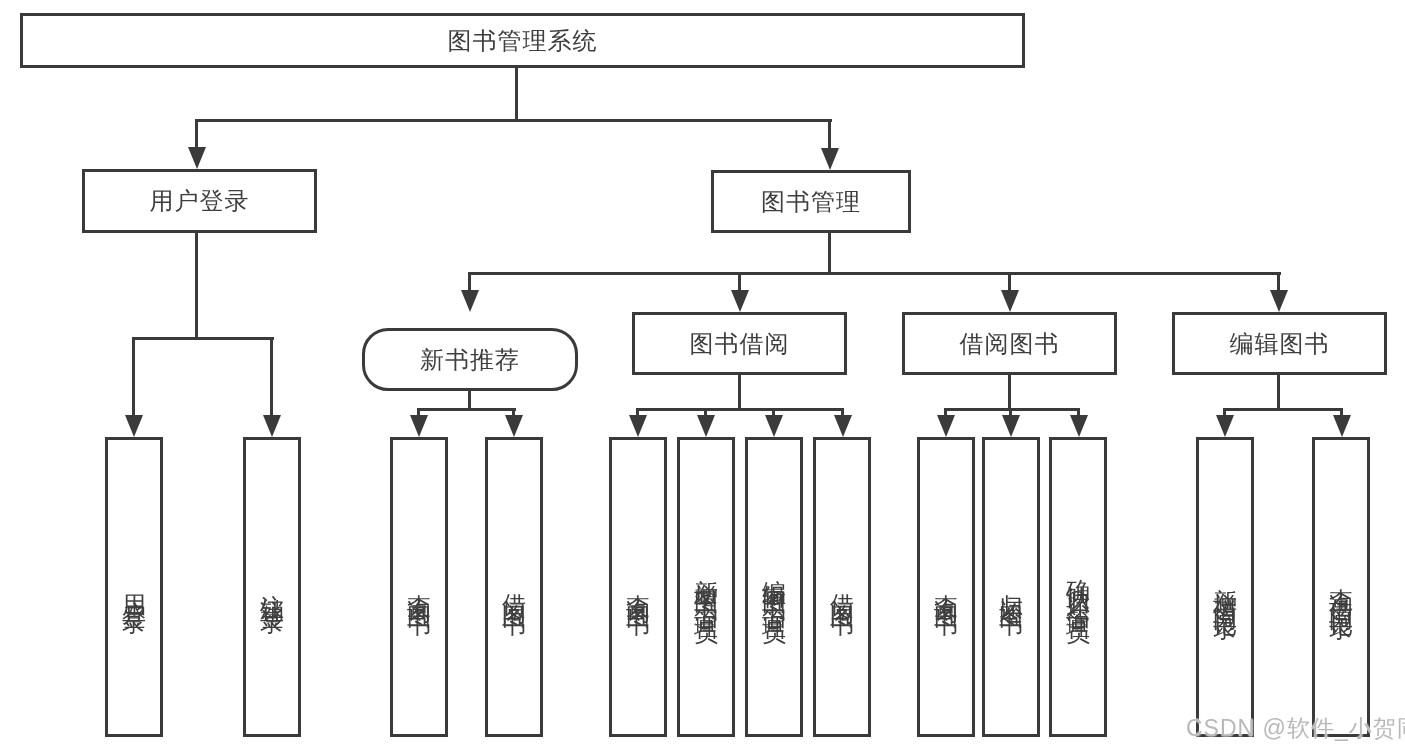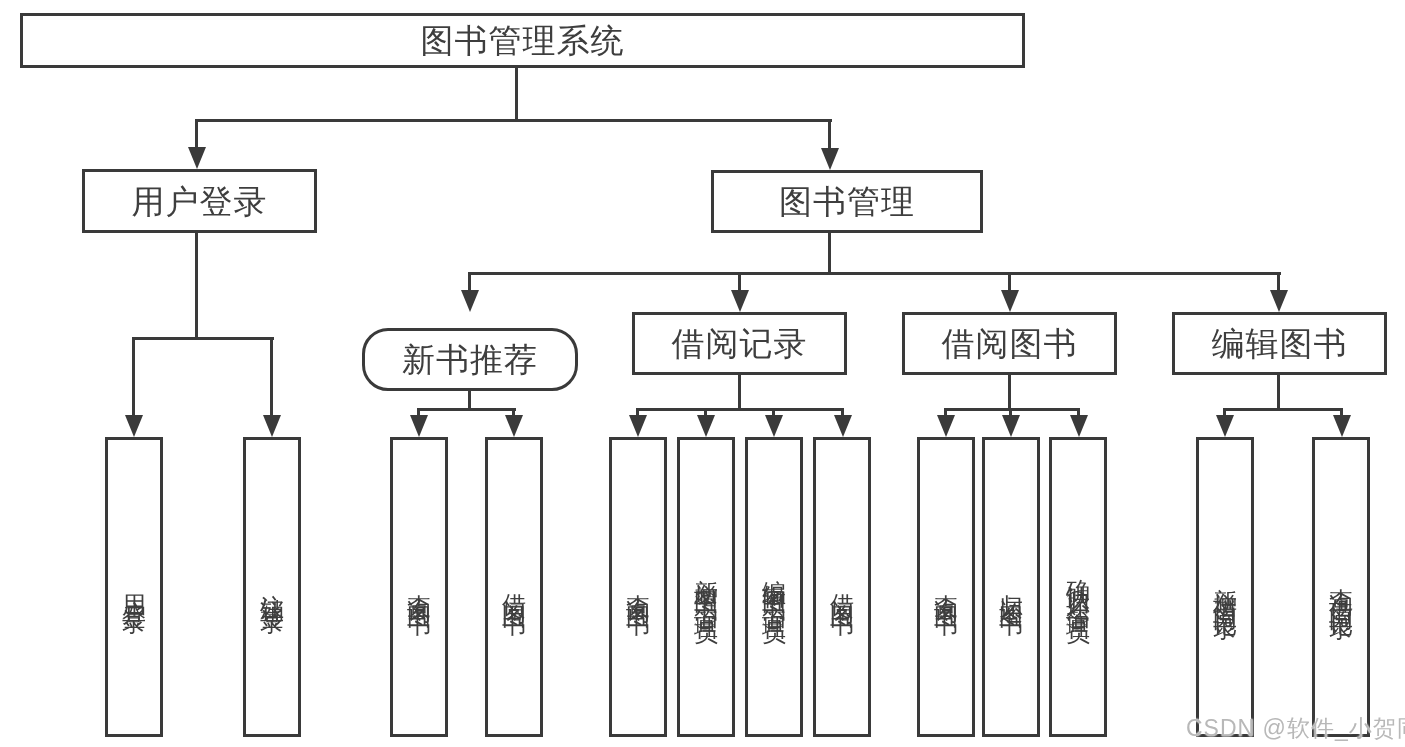--- a/index.html
+++ b/index.html
@@ -5,21 +5,21 @@
   html,body { margin:0; padding:0; background:#ffffff; }
   .stage {
     position:relative; width:1405px; height:747px; background:#ffffff;
     overflow:hidden;
     font-family:"Liberation Sans","DejaVu Sans",sans-serif;
   }
   .box {
     position:absolute; box-sizing:border-box;
     border:3px solid #3a3a3a; background:#ffffff;
     display:flex; align-items:center; justify-content:center;
-    color:#3e3e3e; font-size:33px; letter-spacing:1px; line-height:1;
+    color:#3e3e3e; font-size:24px; letter-spacing:1px; line-height:1;
     z-index:2;
   }
   .leaf { font-size:24px; }
   .vlabel {
     writing-mode:vertical-rl; text-orientation:mixed;
     letter-spacing:6px; line-height:1;
   }
   .hline { position:absolute; height:3px; background:#3a3a3a; z-index:1; }
   .vline { position:absolute; width:3px;  background:#3a3a3a; z-index:1; }
   .tri {
@@ -39,30 +39,30 @@
 <div class="stage">
 
   <div class="box" style="left:20px; top:13px; width:1005px; height:55px;">
     <span>图书管理系统</span>
   </div>
 
   <div class="box" style="left:82px; top:169px; width:235px; height:64px;">
     <span>用户登录</span>
   </div>
 
-  <div class="box" style="left:711px; top:170px; width:272px; height:63px;">
+  <div class="box" style="left:711px; top:170px; width:200px; height:63px;">
     <span>图书管理</span>
   </div>
 
   <div class="box" style="left:362px; top:328px; width:216px; height:63px;border-radius:26px;">
     <span>新书推荐</span>
   </div>
 
   <div class="box" style="left:632px; top:312px; width:215px; height:63px;">
-    <span>借阅记录</span>
+    <span>图书借阅</span>
   </div>
 
   <div class="box" style="left:902px; top:312px; width:215px; height:63px;">
     <span>借阅图书</span>
   </div>
 
   <div class="box" style="left:1172px; top:312px; width:215px; height:63px;">
     <span>编辑图书</span>
   </div>
 

